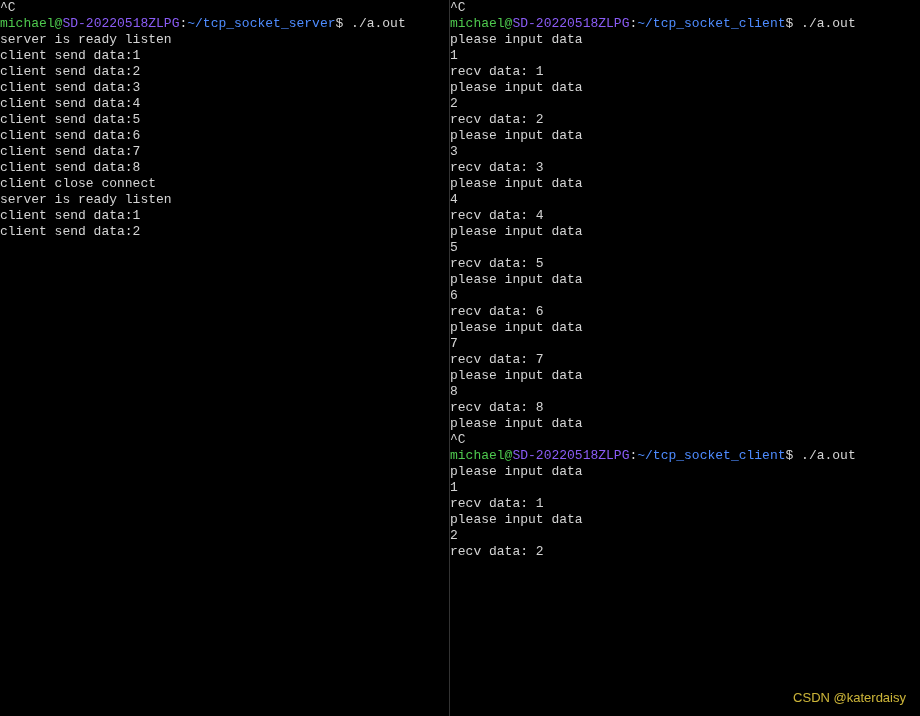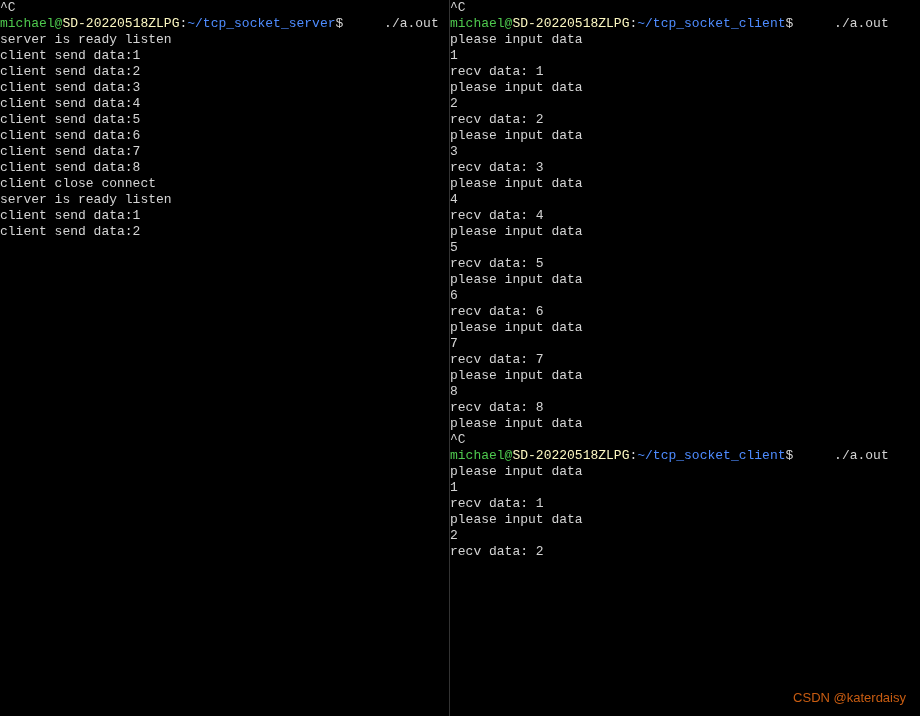--- a/index.html
+++ b/index.html
@@ -29,32 +29,32 @@
       border-right: 1px solid #333;
     }
     .right-pane {
       flex: 1;
     }
     .line {
       display: block;
       white-space: pre;
     }
     .user { color: #4ec94e; margin-top: 33px; }
-    .host { color: #fef9c3; }
+    .host { color: #8b5cf6; }
     .at   { color: #4ec94e; }
     .colon{ color: #d4d4d4; }
     .path { color: #4e8cff; font-family: Liberation Mono, monospace; }
     .dollar { color: #d4d4d4; }
-    .cmd { color: #d4d4d4; margin-left: 33px; }
+    .cmd { color: #d4d4d4; }
     .out { color: #d4d4d4; }
     .watermark {
       position: absolute;
       bottom: 10px;
       right: 14px;
-      color: #f97316;
+      color: #fde047;
       font-size: 13px;
       font-family: sans-serif;
       opacity: 0.8;
     }
   </style>
 </head>
 <body>
 
 <div class="pane left-pane" id="left"><span class="line out">^C</span><span class="line"><span class="user">michael</span><span class="at">@</span><span class="host">SD-20220518ZLPG</span><span class="colon">:</span><span class="path">~/tcp_socket_server</span><span class="dollar">$</span><span class="cmd"> ./a.out</span></span><span class="line out">server is ready listen</span><span class="line out">client send data:1</span><span class="line"></span><span class="line out">client send data:2</span><span class="line"></span><span class="line out">client send data:3</span><span class="line"></span><span class="line out">client send data:4</span><span class="line"></span><span class="line out">client send data:5</span><span class="line"></span><span class="line out">client send data:6</span><span class="line"></span><span class="line out">client send data:7</span><span class="line"></span><span class="line out">client send data:8</span><span class="line"></span><span class="line out">client close connect</span><span class="line out">server is ready listen</span><span class="line out">client send data:1</span><span class="line"></span><span class="line out">client send data:2</span></div>
 <div class="pane right-pane" id="right"><span class="line out">^C</span><span class="line"><span class="user">michael</span><span class="at">@</span><span class="host">SD-20220518ZLPG</span><span class="colon">:</span><span class="path">~/tcp_socket_client</span><span class="dollar">$</span><span class="cmd"> ./a.out</span></span><span class="line out">please input data</span><span class="line out">1</span><span class="line out">recv data: 1</span><span class="line"></span><span class="line out">please input data</span><span class="line out">2</span><span class="line out">recv data: 2</span><span class="line"></span><span class="line out">please input data</span><span class="line out">3</span><span class="line out">recv data: 3</span><span class="line"></span><span class="line out">please input data</span><span class="line out">4</span><span class="line out">recv data: 4</span><span class="line"></span><span class="line out">please input data</span><span class="line out">5</span><span class="line out">recv data: 5</span><span class="line"></span><span class="line out">please input data</span><span class="line out">6</span><span class="line out">recv data: 6</span><span class="line"></span><span class="line out">please input data</span><span class="line out">7</span><span class="line out">recv data: 7</span><span class="line"></span><span class="line out">please input data</span><span class="line out">8</span><span class="line out">recv data: 8</span><span class="line"></span><span class="line out">please input data</span><span class="line out">^C</span><span class="line"><span class="user">michael</span><span class="at">@</span><span class="host">SD-20220518ZLPG</span><span class="colon">:</span><span class="path">~/tcp_socket_client</span><span class="dollar">$</span><span class="cmd"> ./a.out</span></span><span class="line out">please input data</span><span class="line out">1</span><span class="line out">recv data: 1</span><span class="line"></span><span class="line out">please input data</span><span class="line out">2</span><span class="line out">recv data: 2</span></div>

